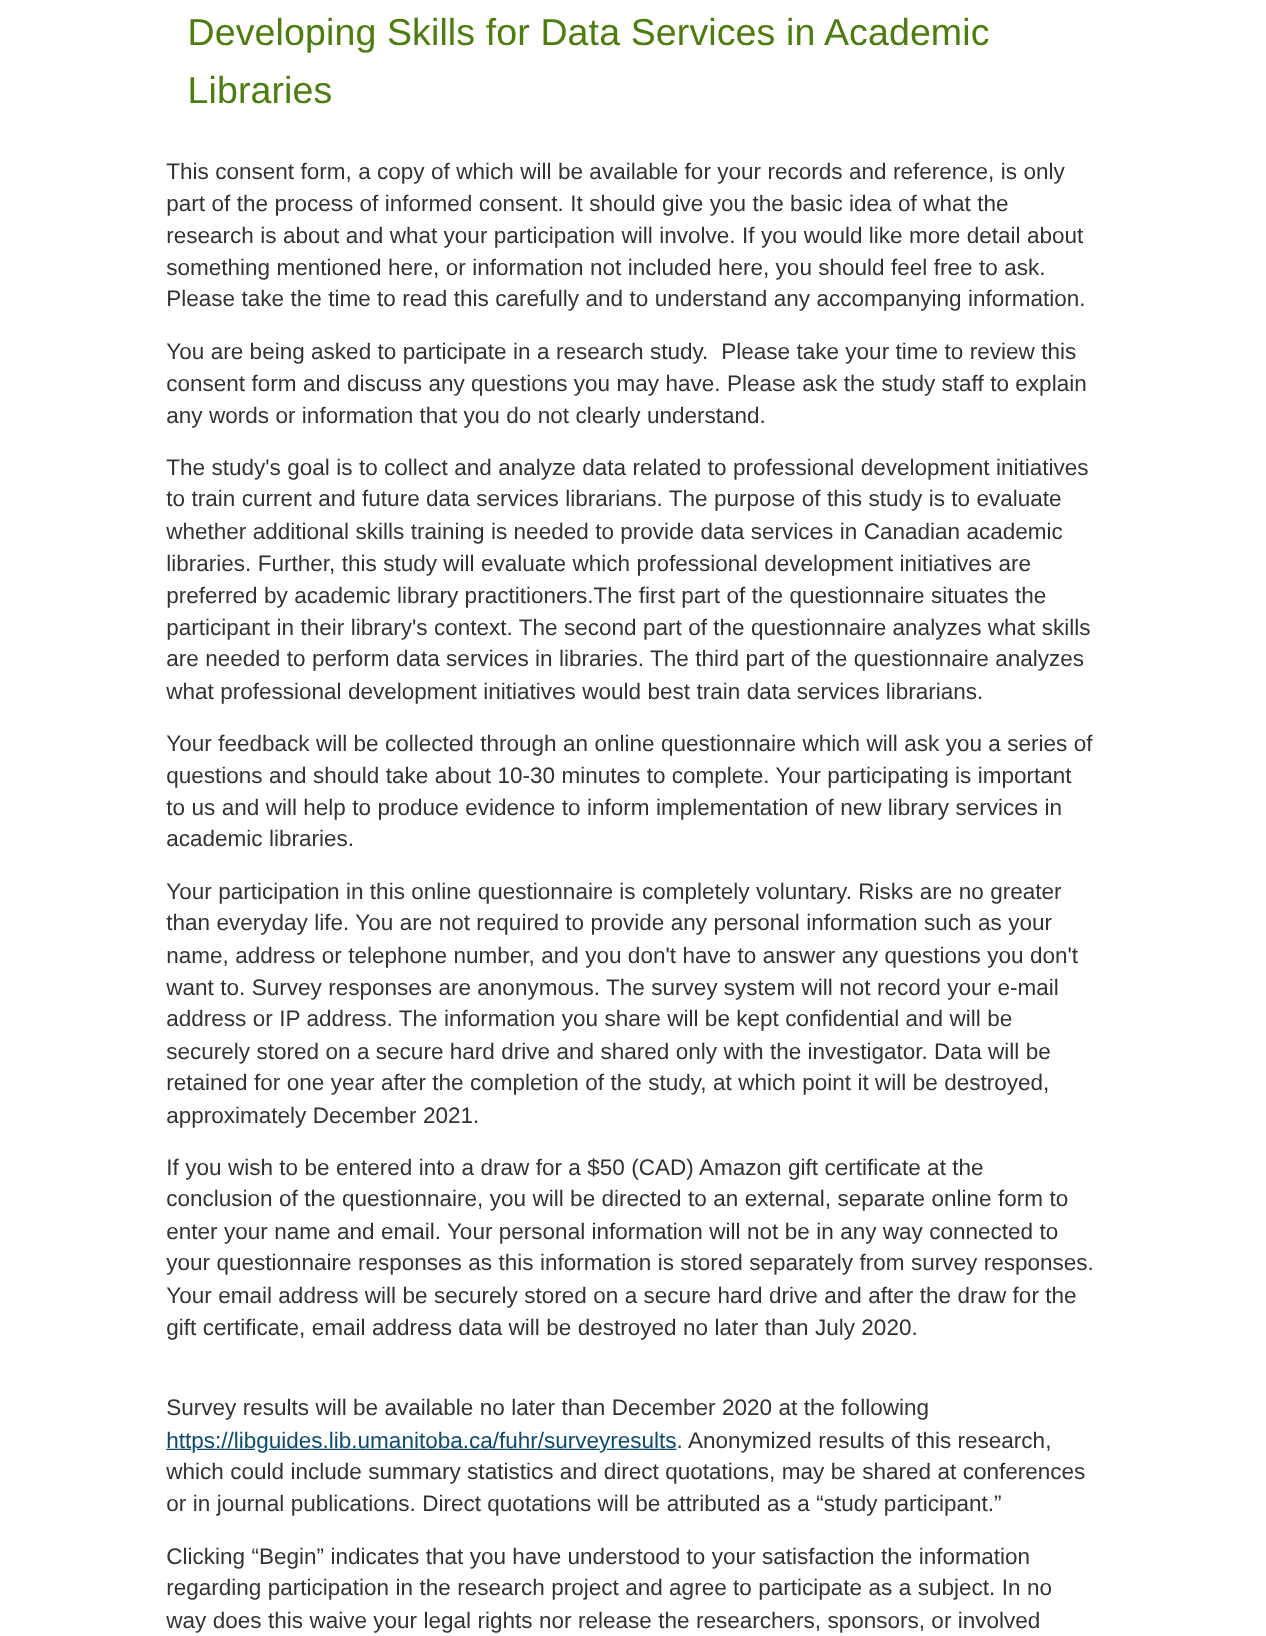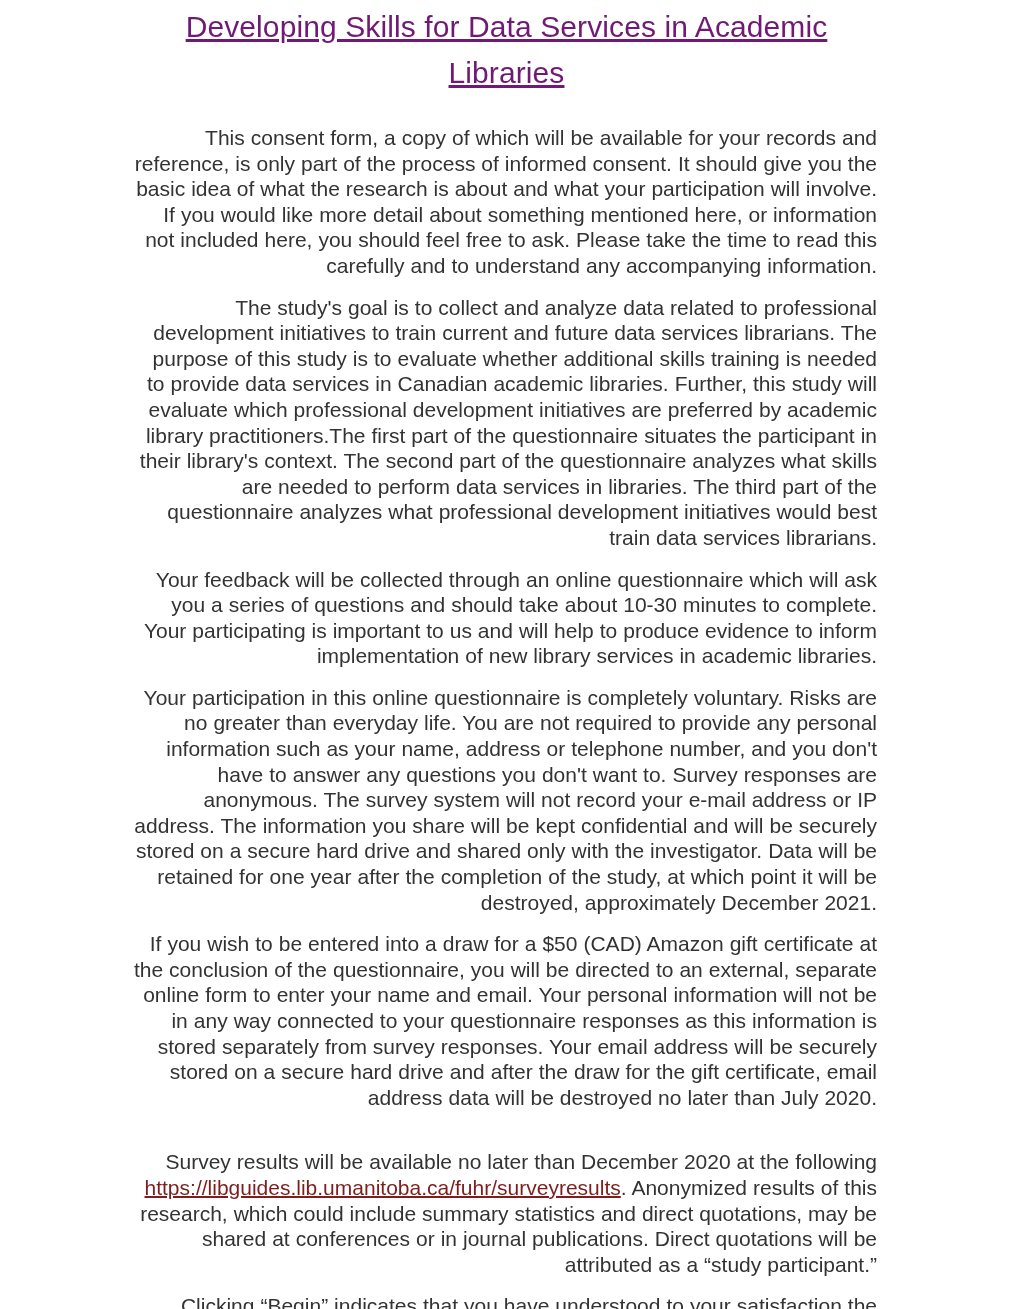--- a/index.html
+++ b/index.html
@@ -19,65 +19,64 @@
     min-height: 1309px;
     box-sizing: border-box;
     padding: 0;
     background: #ffffff;
     position: relative;
   }
   .doc-title {
     font-family: "Liberation Sans", sans-serif;
     font-size: 30px;
     font-weight: 400;
-    color: #701a75;
-    text-align: center;
+    color: #4d7c0f;
     line-height: 46px;
     margin: 0;
     padding: 4px 150px 0 150px;
     letter-spacing: 0.1px;
-    text-decoration: underline;
   }
   .body-block {
     margin: 0;
     padding: 0 136px 0 133px;
   }
   p.para {
     font-family: "Liberation Sans", sans-serif;
-    font-size: 21px;
+    font-size: 18px;
     line-height: 25.6px;
     color: #333333;
     margin: 16px 0 14px 0;
-    text-align: right;
+    text-align: left;
     white-space: pre-wrap;
     word-spacing: 0.15px;
   }
   p.para:first-of-type {
     margin-top: 29px;
   }
   p.para.extra-gap-before {
     margin-top: 39px;
   }
   a.doc-link {
-    color: #7f1d1d;
+    color: #0c4a6e;
     text-decoration: underline;
     text-underline-offset: 1px;
   }
 </style>
 </head>
 <body>
 
 <div class="page">
 
   <h1 class="doc-title">Developing Skills for Data Services in Academic Libraries</h1>
 
   <div class="body-block">
 
     <p class="para">This consent form, a copy of which will be available for your records and reference, is only part of the process of informed consent. It should give you the basic idea of what the research is about and what your participation will involve. If you would like more detail about something mentioned here, or information not included here, you should feel free to ask. Please take the time to read this carefully and to understand any accompanying information.</p>
 
+    <p class="para">You are being asked to participate in a research study.  Please take your time to review this consent form and discuss any questions you may have. Please ask the study staff to explain any words or information that you do not clearly understand.</p>
 
     <p class="para">The study's goal is to collect and analyze data related to professional development initiatives to train current and future data services librarians. The purpose of this study is to evaluate whether additional skills training is needed to provide data services in Canadian academic libraries. Further, this study will evaluate which professional development initiatives are preferred by academic library practitioners.The first part of the questionnaire situates the participant in their library's context. The second part of the questionnaire analyzes what skills are needed to perform data services in libraries. The third part of the questionnaire analyzes what professional development initiatives would best train data services librarians.</p>
 
     <p class="para">Your feedback will be collected through an online questionnaire which will ask you a series of questions and should take about 10-30 minutes to complete. Your participating is important to us and will help to produce evidence to inform implementation of new library services in academic libraries.</p>
 
     <p class="para">Your participation in this online questionnaire is completely voluntary. Risks are no greater than everyday life. You are not required to provide any personal information such as your name, address or telephone number, and you don't have to answer any questions you don't want to. Survey responses are anonymous. The survey system will not record your e-mail address or IP address. The information you share will be kept confidential and will be securely stored on a secure hard drive and shared only with the investigator. Data will be retained for one year after the completion of the study, at which point it will be destroyed, approximately December 2021.</p>
 
     <p class="para">If you wish to be entered into a draw for a $50 (CAD) Amazon gift certificate at the conclusion of the questionnaire, you will be directed to an external, separate online form to enter your name and email. Your personal information will not be in any way connected to your questionnaire responses as this information is stored separately from survey responses. Your email address will be securely stored on a secure hard drive and after the draw for the gift certificate, email address data will be destroyed no later than July 2020.</p>
 
     <p class="para extra-gap-before"><span>Survey results will be available no later than December 2020 at the following </span><a class="doc-link" href="#">https://libguides.lib.umanitoba.ca/fuhr/surveyresults</a><span>. Anonymized results of this research, which could include summary statistics and direct quotations, may be shared at conferences or in journal publications. Direct quotations will be attributed as a “study participant.”</span></p>

